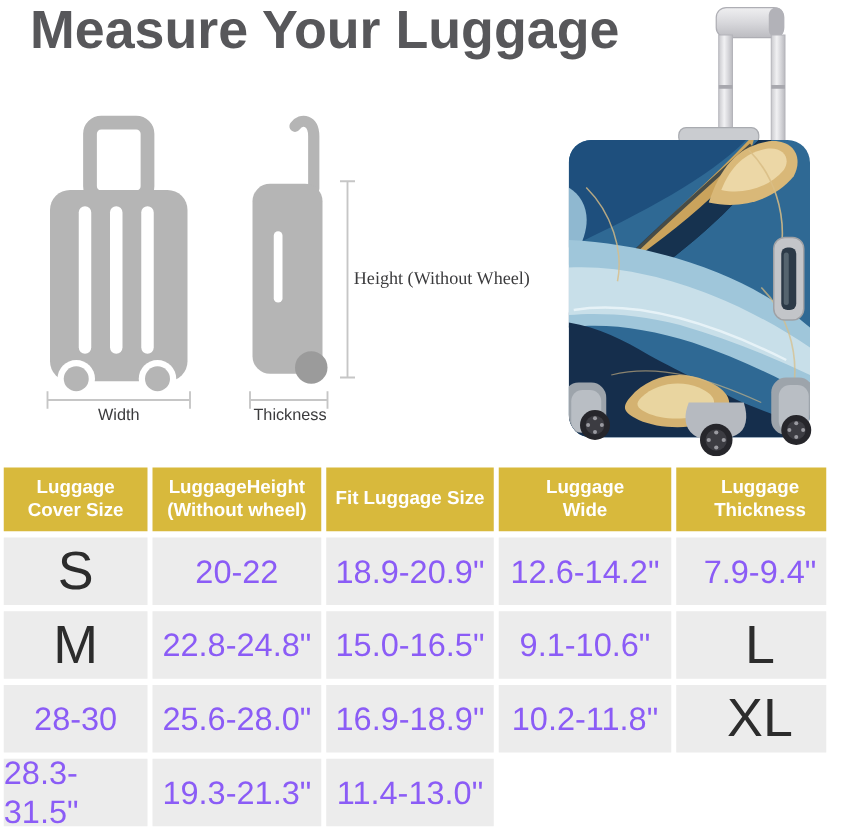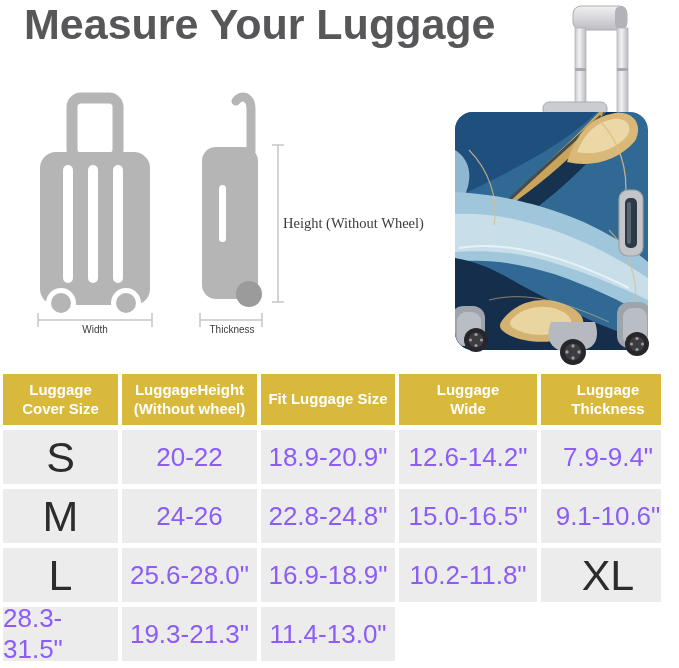--- a/index.html
+++ b/index.html
@@ -2,21 +2,21 @@
 <html><head>
 <meta charset="utf-8">
 <style>
   html,body{margin:0;padding:0;background:#fff;}
   .stage{position:relative;width:661px;height:668px;background:#fff;overflow:hidden;
          font-family:"Liberation Sans",sans-serif;}
   .title{position:absolute;left:24px;top:0px;font-size:43px;font-weight:bold;
          color:#57575a;white-space:nowrap;}
   .diagram-svg{position:absolute;left:20px;top:85px;}
   .photo-svg{position:absolute;left:449px;top:0px;}
-  .dim-label{position:absolute;font-size:10px;color:#3b3b3d;}
+  .dim-label{position:absolute;font-size:13px;color:#3b3b3d;}
   .dim-label.center{width:110px;text-align:center;}
   .lbl-width{left:40px;top:324px;}
   .lbl-thickness{left:177px;top:324px;}
   .lbl-height{left:283px;top:215px;font-size:14.5px;white-space:nowrap;font-family:Liberation Serif, serif;}
   .size-table{position:absolute;left:3px;top:374px;display:grid;
               grid-template-columns:115px 135px 134px 138px 134px;
               column-gap:4px;row-gap:5px;}
   .th{height:51px;background:#d8b93c;color:#ffffff;font-weight:bold;font-size:15px;
       display:flex;flex-direction:column;align-items:center;justify-content:center;
       line-height:1.25;text-align:center;}
@@ -187,26 +187,26 @@
       <span>Thickness</span>
     </div>
 
     <div class="td size">S</div>
     <div class="td">20-22</div>
     <div class="td">18.9-20.9"</div>
     <div class="td">12.6-14.2"</div>
     <div class="td">7.9-9.4"</div>
 
     <div class="td size">M</div>
-    <div class="td">24-26</div>
     <div class="td">22.8-24.8"</div>
     <div class="td">15.0-16.5"</div>
     <div class="td">9.1-10.6"</div>
 
     <div class="td size">L</div>
+    <div class="td">28-30</div>
     <div class="td">25.6-28.0"</div>
     <div class="td">16.9-18.9"</div>
     <div class="td">10.2-11.8"</div>
 
     <div class="td size">XL</div>
     <div class="td">28.3-31.5"</div>
     <div class="td">19.3-21.3"</div>
     <div class="td">11.4-13.0"</div>
   </div>
 

